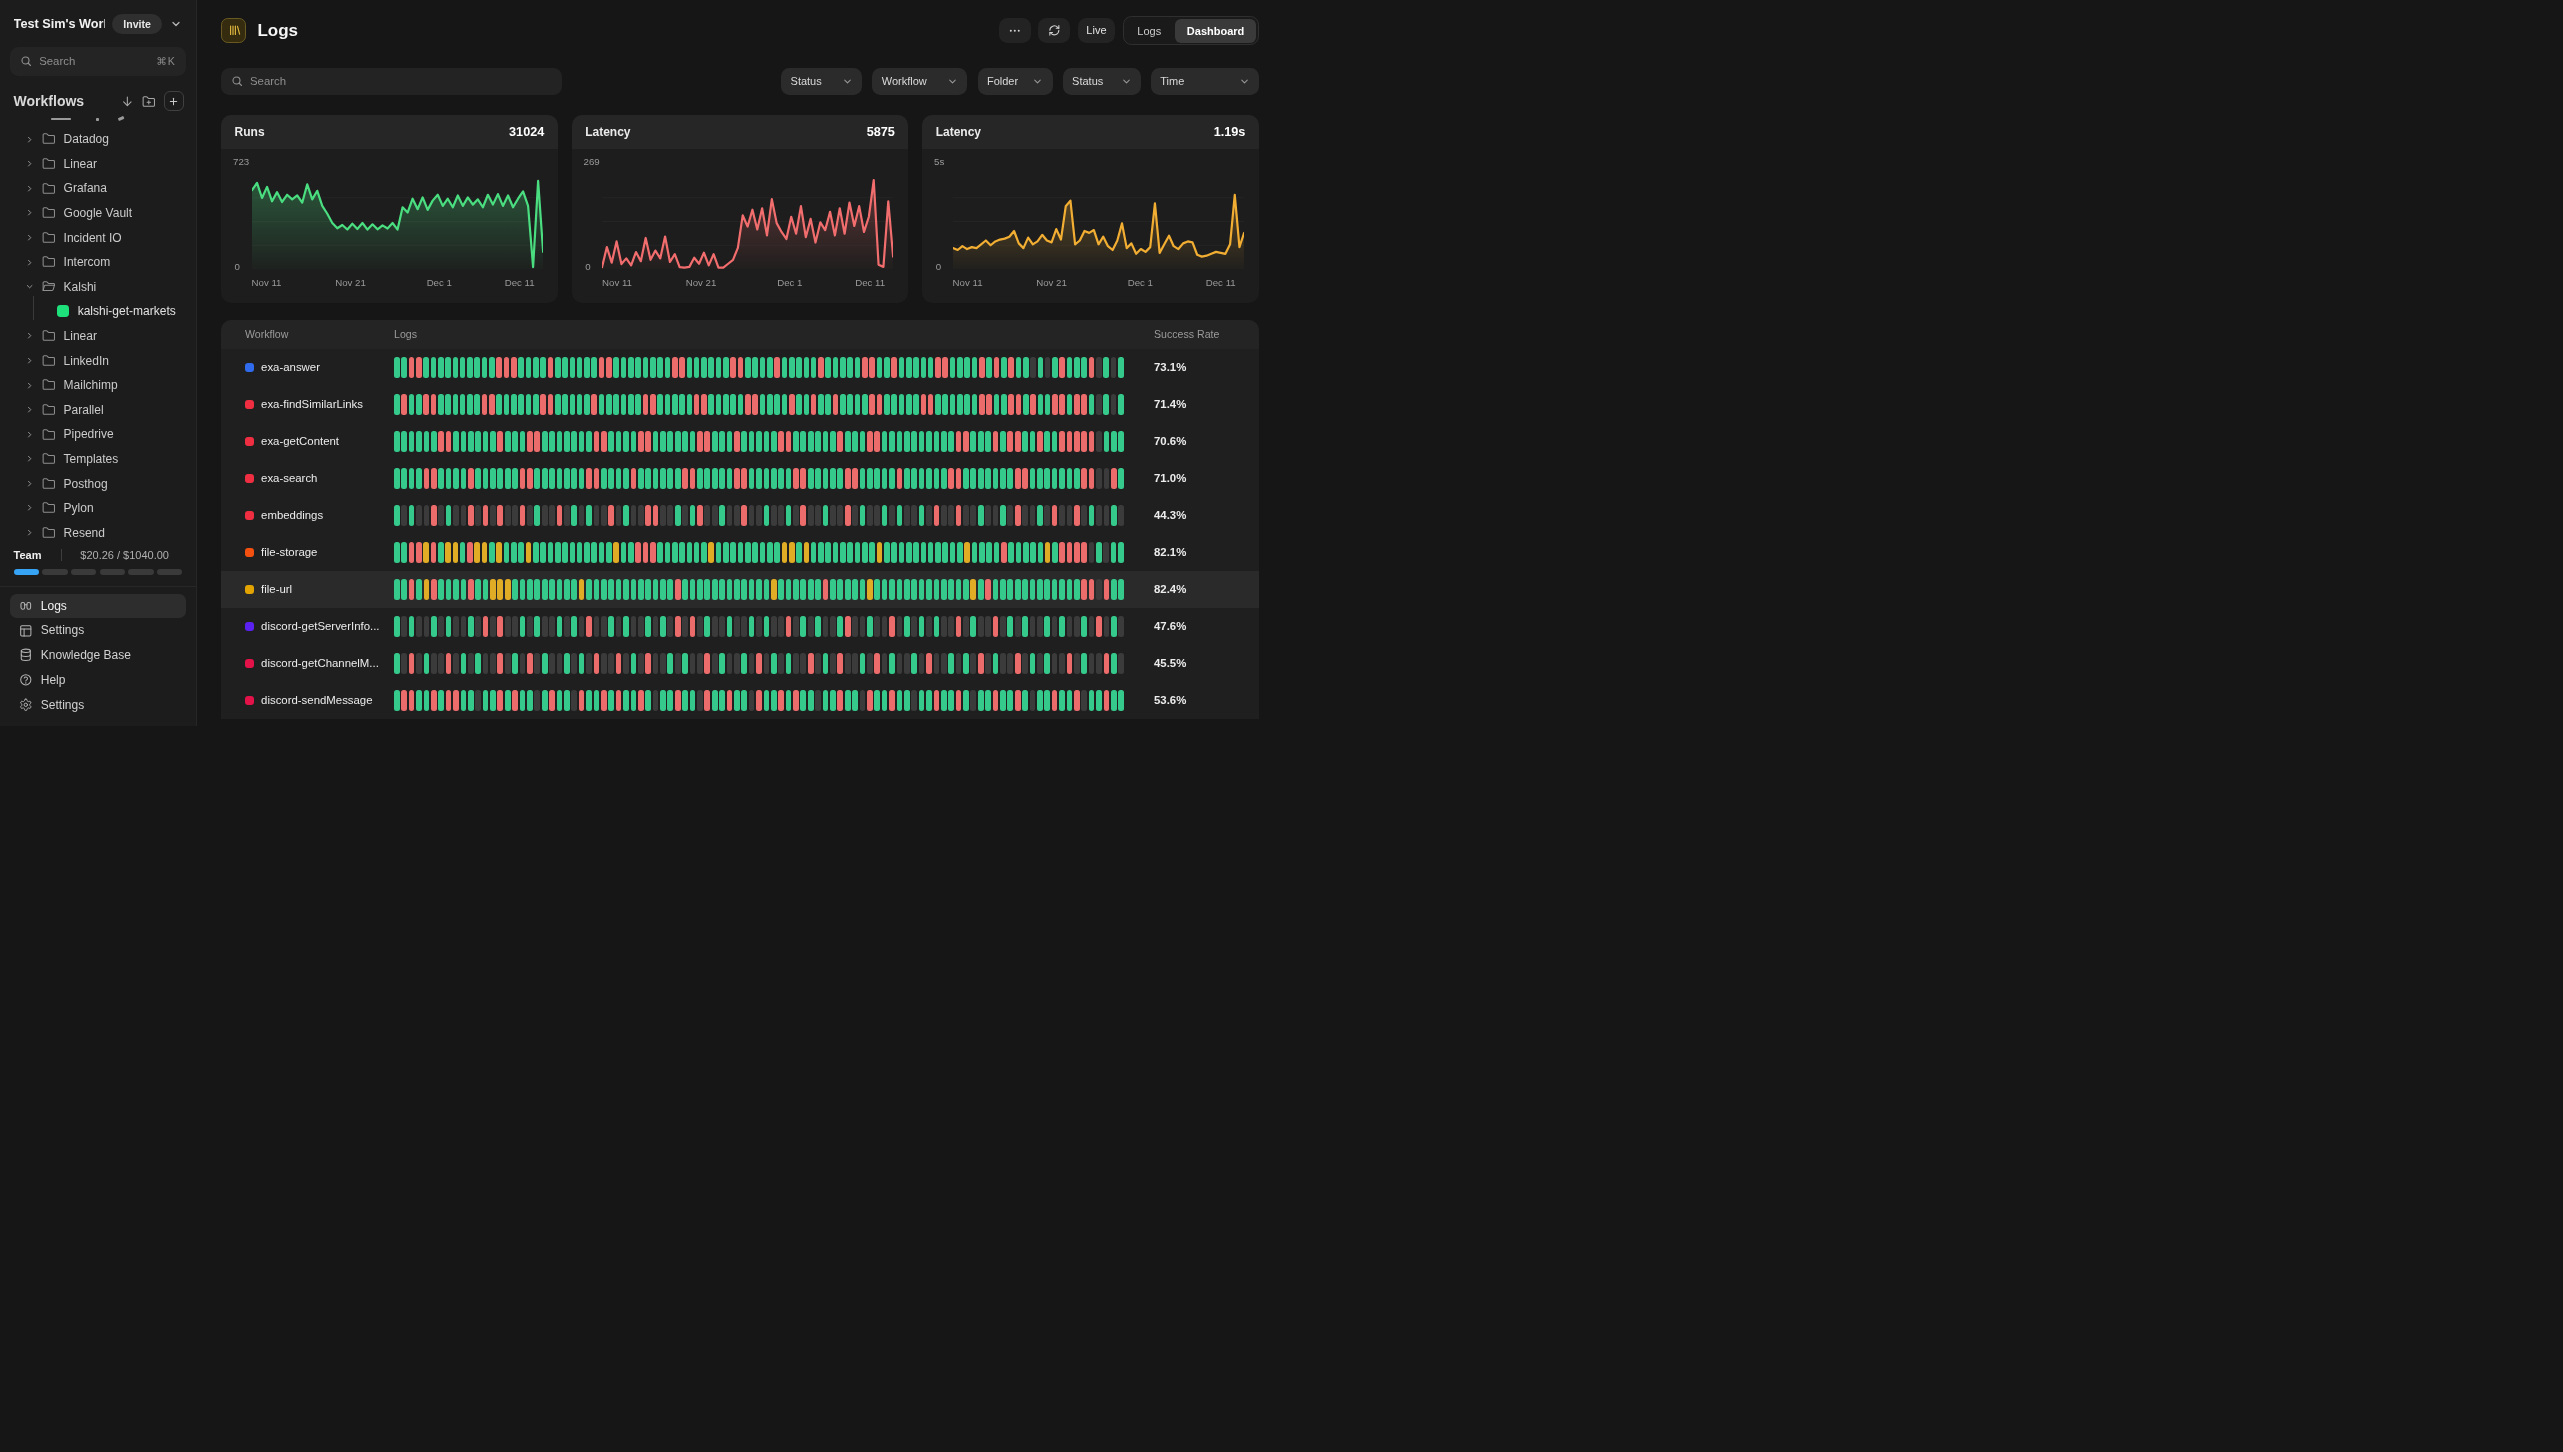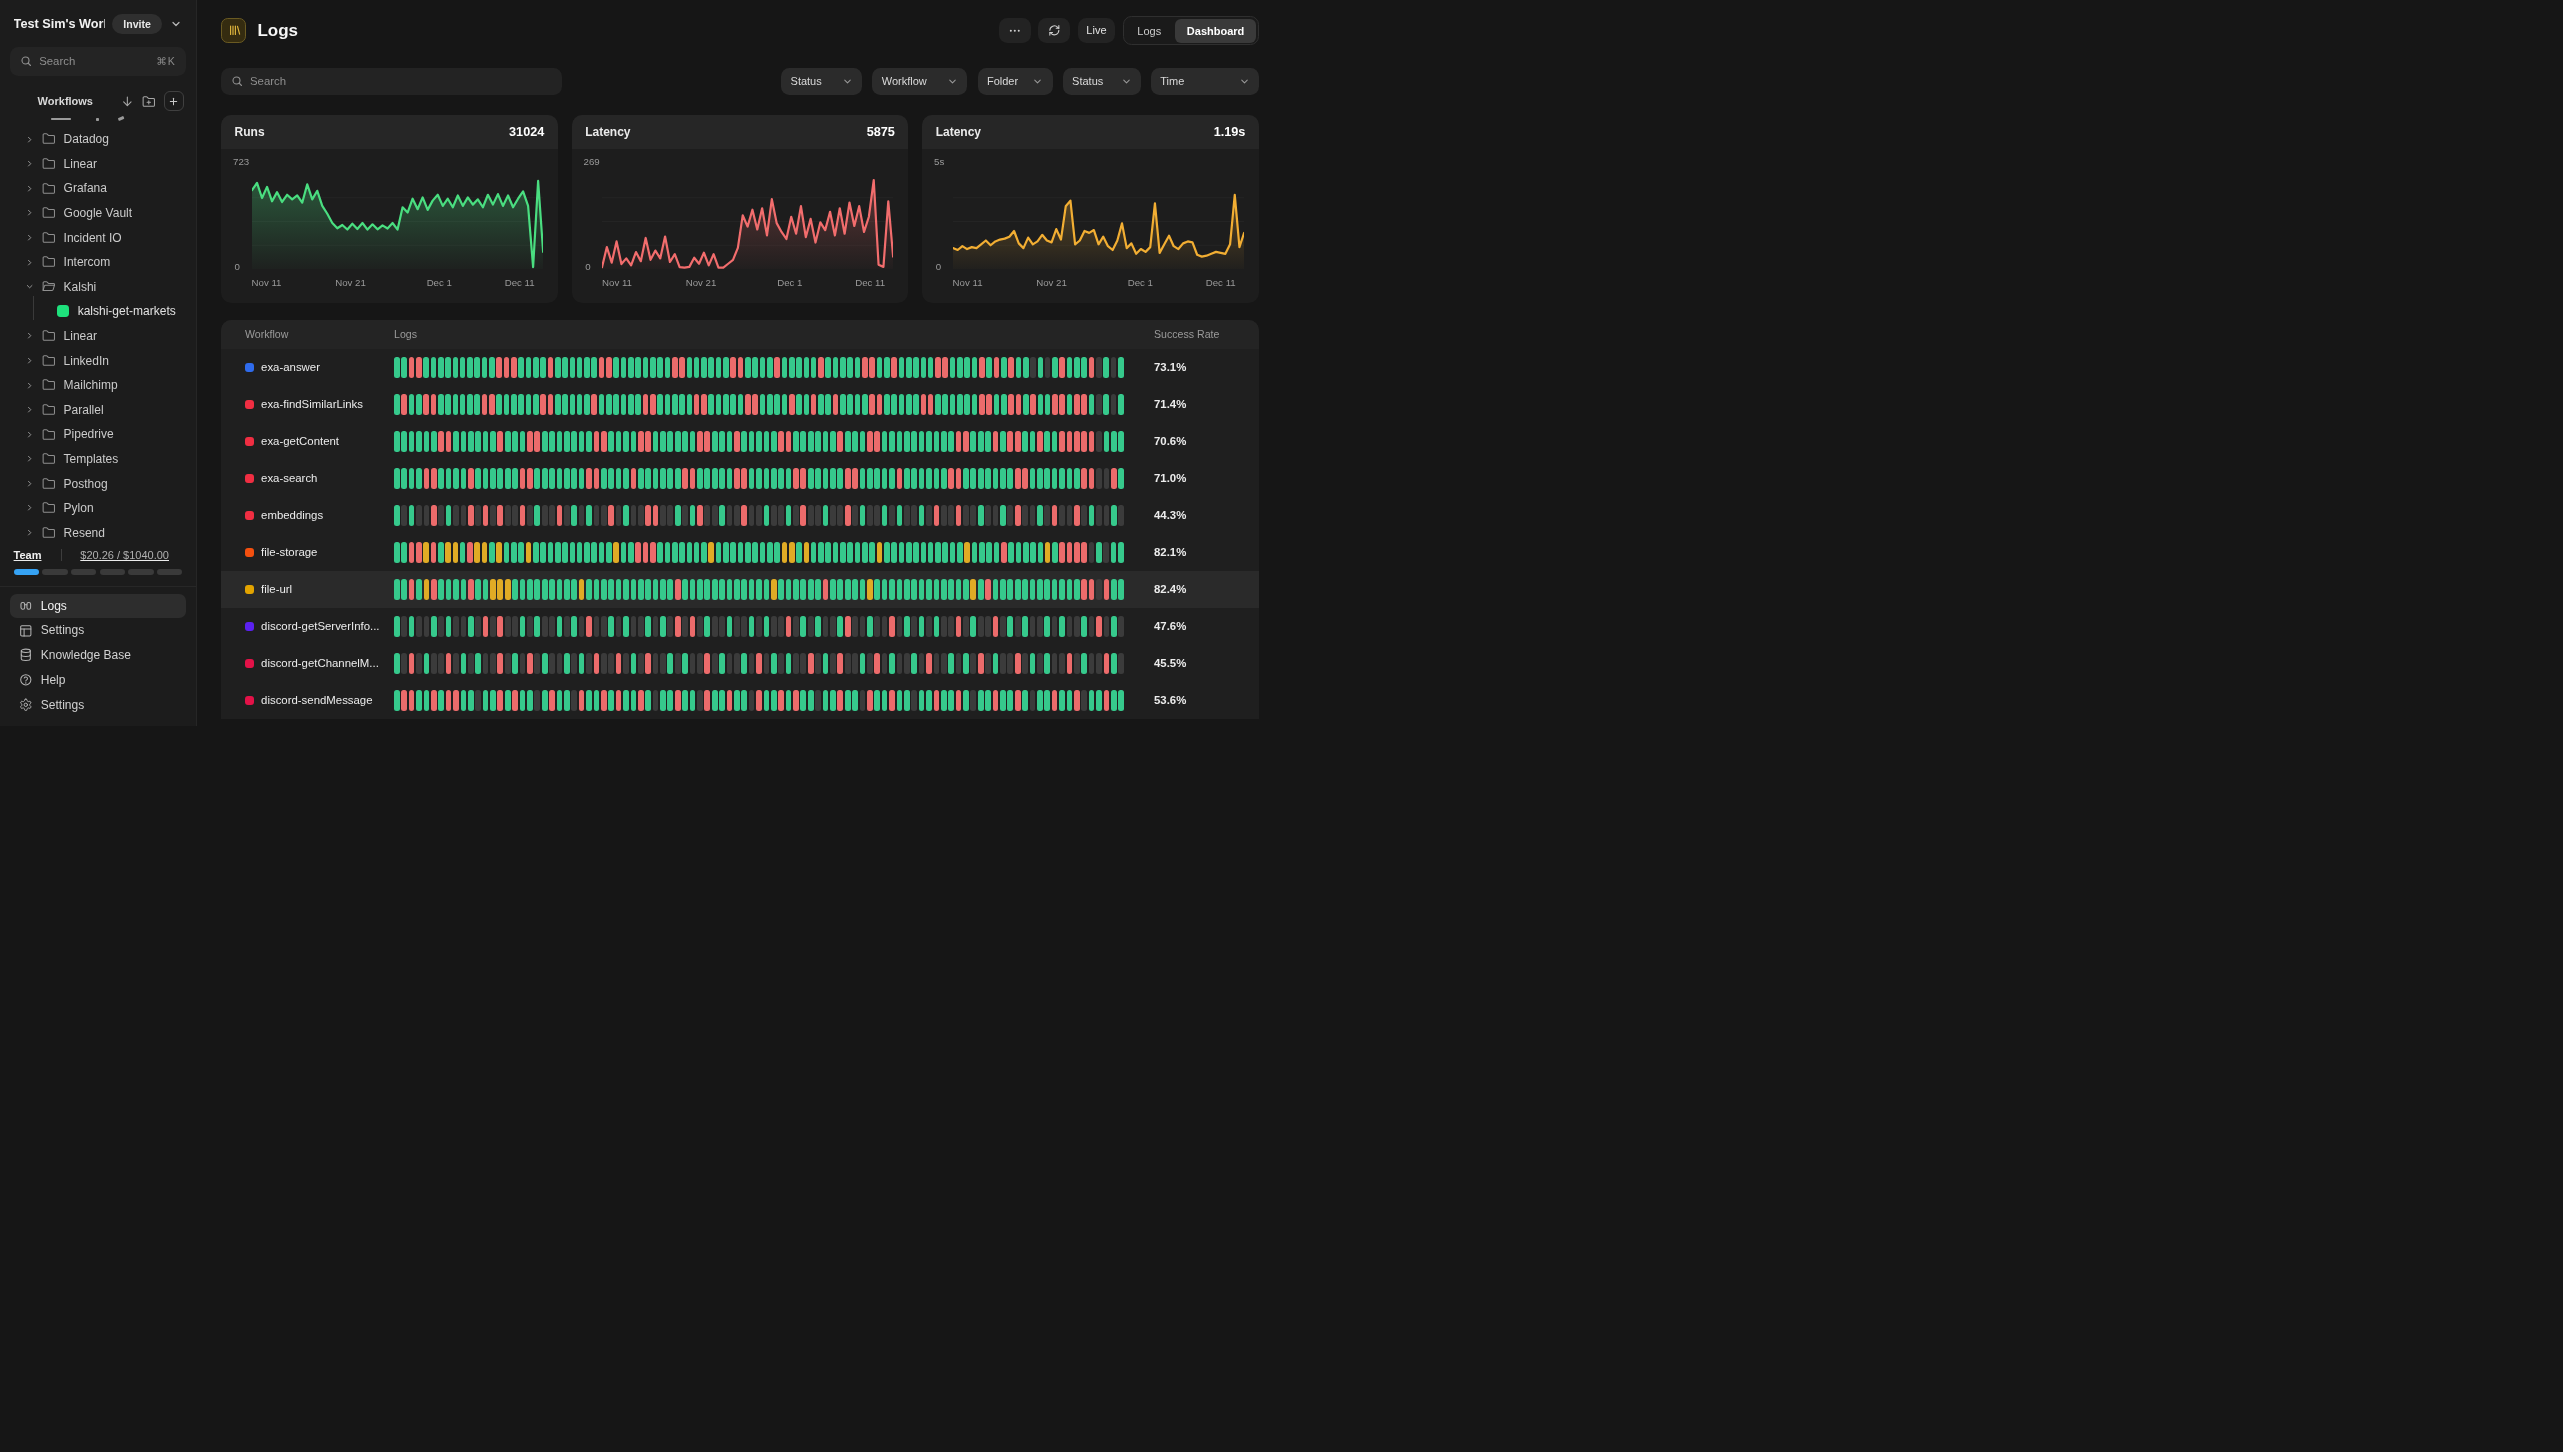--- a/index.html
+++ b/index.html
@@ -15,39 +15,39 @@
     border-right:0.8px solid #262626; display:flex; flex-direction:column; padding:12px 10.2px 8.5px; }
   .ws-row { display:flex; align-items:center; gap:6.8px; padding:1.7px 1.7px 0 3.4px; }
   .ws-name { font-size:12.7px; font-weight:700; color:#f2f2f2; flex:1; white-space:nowrap; overflow:hidden; }
   .invite-btn { background:#2f2f2f; color:#e8e8e8; font-size:10.6px; font-weight:600;
     padding:4.2px 11px; border-radius:847px; }
   .chev-btn { color:#b9b9b9; display:flex; align-items:center; padding:1.7px; }
   .s-search { margin-top:12.7px; height:29px; background:#242424; border-radius:8.5px;
     display:flex; align-items:center; gap:6.8px; padding:0 10.2px; color:#8f8f8f; }
   .s-search .kbd { font-size:10.6px; color:#8a8a8a; letter-spacing:0.8px; }
   .wf-row { margin-top:13.6px; display:flex; align-items:center; padding:0 1.7px 0 3.4px; height:24px; }
-  .wf-label { font-size:11px; font-weight:600; color:#d9d9d9; flex:1;margin-left:24px; }
+  .wf-label { font-size:14px; font-weight:600; color:#d9d9d9; flex:1; }
   .wf-icons { display:flex; align-items:center; gap:8.5px; color:#a8a8a8; }
   .plus-btn { width:20.3px; height:20.3px; border:0.8px solid #404040; border-radius:6px;
     display:flex; align-items:center; justify-content:center; color:#c9c9c9; }
   .clipped-item { position:relative; height:8.5px; margin-top:1.7px; overflow:hidden; }
   .clipped-item span { position:absolute; background:#9a9a9a; border-radius:0.8px; }
   .clip-a { left:41px; top:3.4px; width:20.3px; height:1.7px; }
   .clip-b { left:86px; top:2.5px; width:2.5px; height:3.4px; }
   .clip-c { left:108px; top:1.7px; width:6px; height:2.5px; transform:rotate(-25deg); }
   .folder-list { flex:1; overflow:hidden; margin-top:3.4px; }
   .f-item { height:24.6px; display:flex; align-items:center; gap:7.6px; padding-left:15.3px; color:#9c9c9c; }
   .f-item .f-label { font-size:12px; color:#cbcbcb; }
   .f-item .chev { transition:none; }
   .f-item.open .chev { transform:rotate(90deg); }
   .f-child { height:24.6px; display:flex; align-items:center; gap:8.5px; padding-left:47px; position:relative; }
   .f-child::before { content:""; position:absolute; left:23px; top:-3.4px; bottom:3.4px; width:0.8px; background:#3a3a3a; }
   .f-child .sq { width:12px; height:12px; border-radius:3.4px; }
   .f-child .f-label { font-size:12px; color:#e2e2e2; }
-  .team-row { display:flex; align-items:center; gap:19px; padding:6.8px 3.4px 0;text-decoration:underline; }
+  .team-row { display:flex; align-items:center; gap:19px; padding:6.8px 3.4px 0; }
   .team-label { font-size:11px; font-weight:700; color:#f0f0f0; }
   .team-sep { width:0.8px; height:12px; background:#3d3d3d; }
   .team-usage { font-size:11px; color:#b0b0b0; }
   .progress { display:flex; gap:3.4px; padding:7.6px 3.4px 0; }
   .progress .seg { height:6px; flex:1; border-radius:3.4px; background:#3a3a3a; }
   .nav-divider { height:0.8px; background:#272727; margin:11px -10.2px 6.8px; }
   .nav-item { height:24px; display:flex; align-items:center; gap:8.5px; padding:0 8.5px;
     border-radius:6.8px; color:#d2d2d2; font-size:12px; margin-bottom:0.8px; }
   .nav-item .nicon { color:#b5b5b5; display:flex; }
   .nav-item.active { background:#2d2d2d; color:#f2f2f2; }

